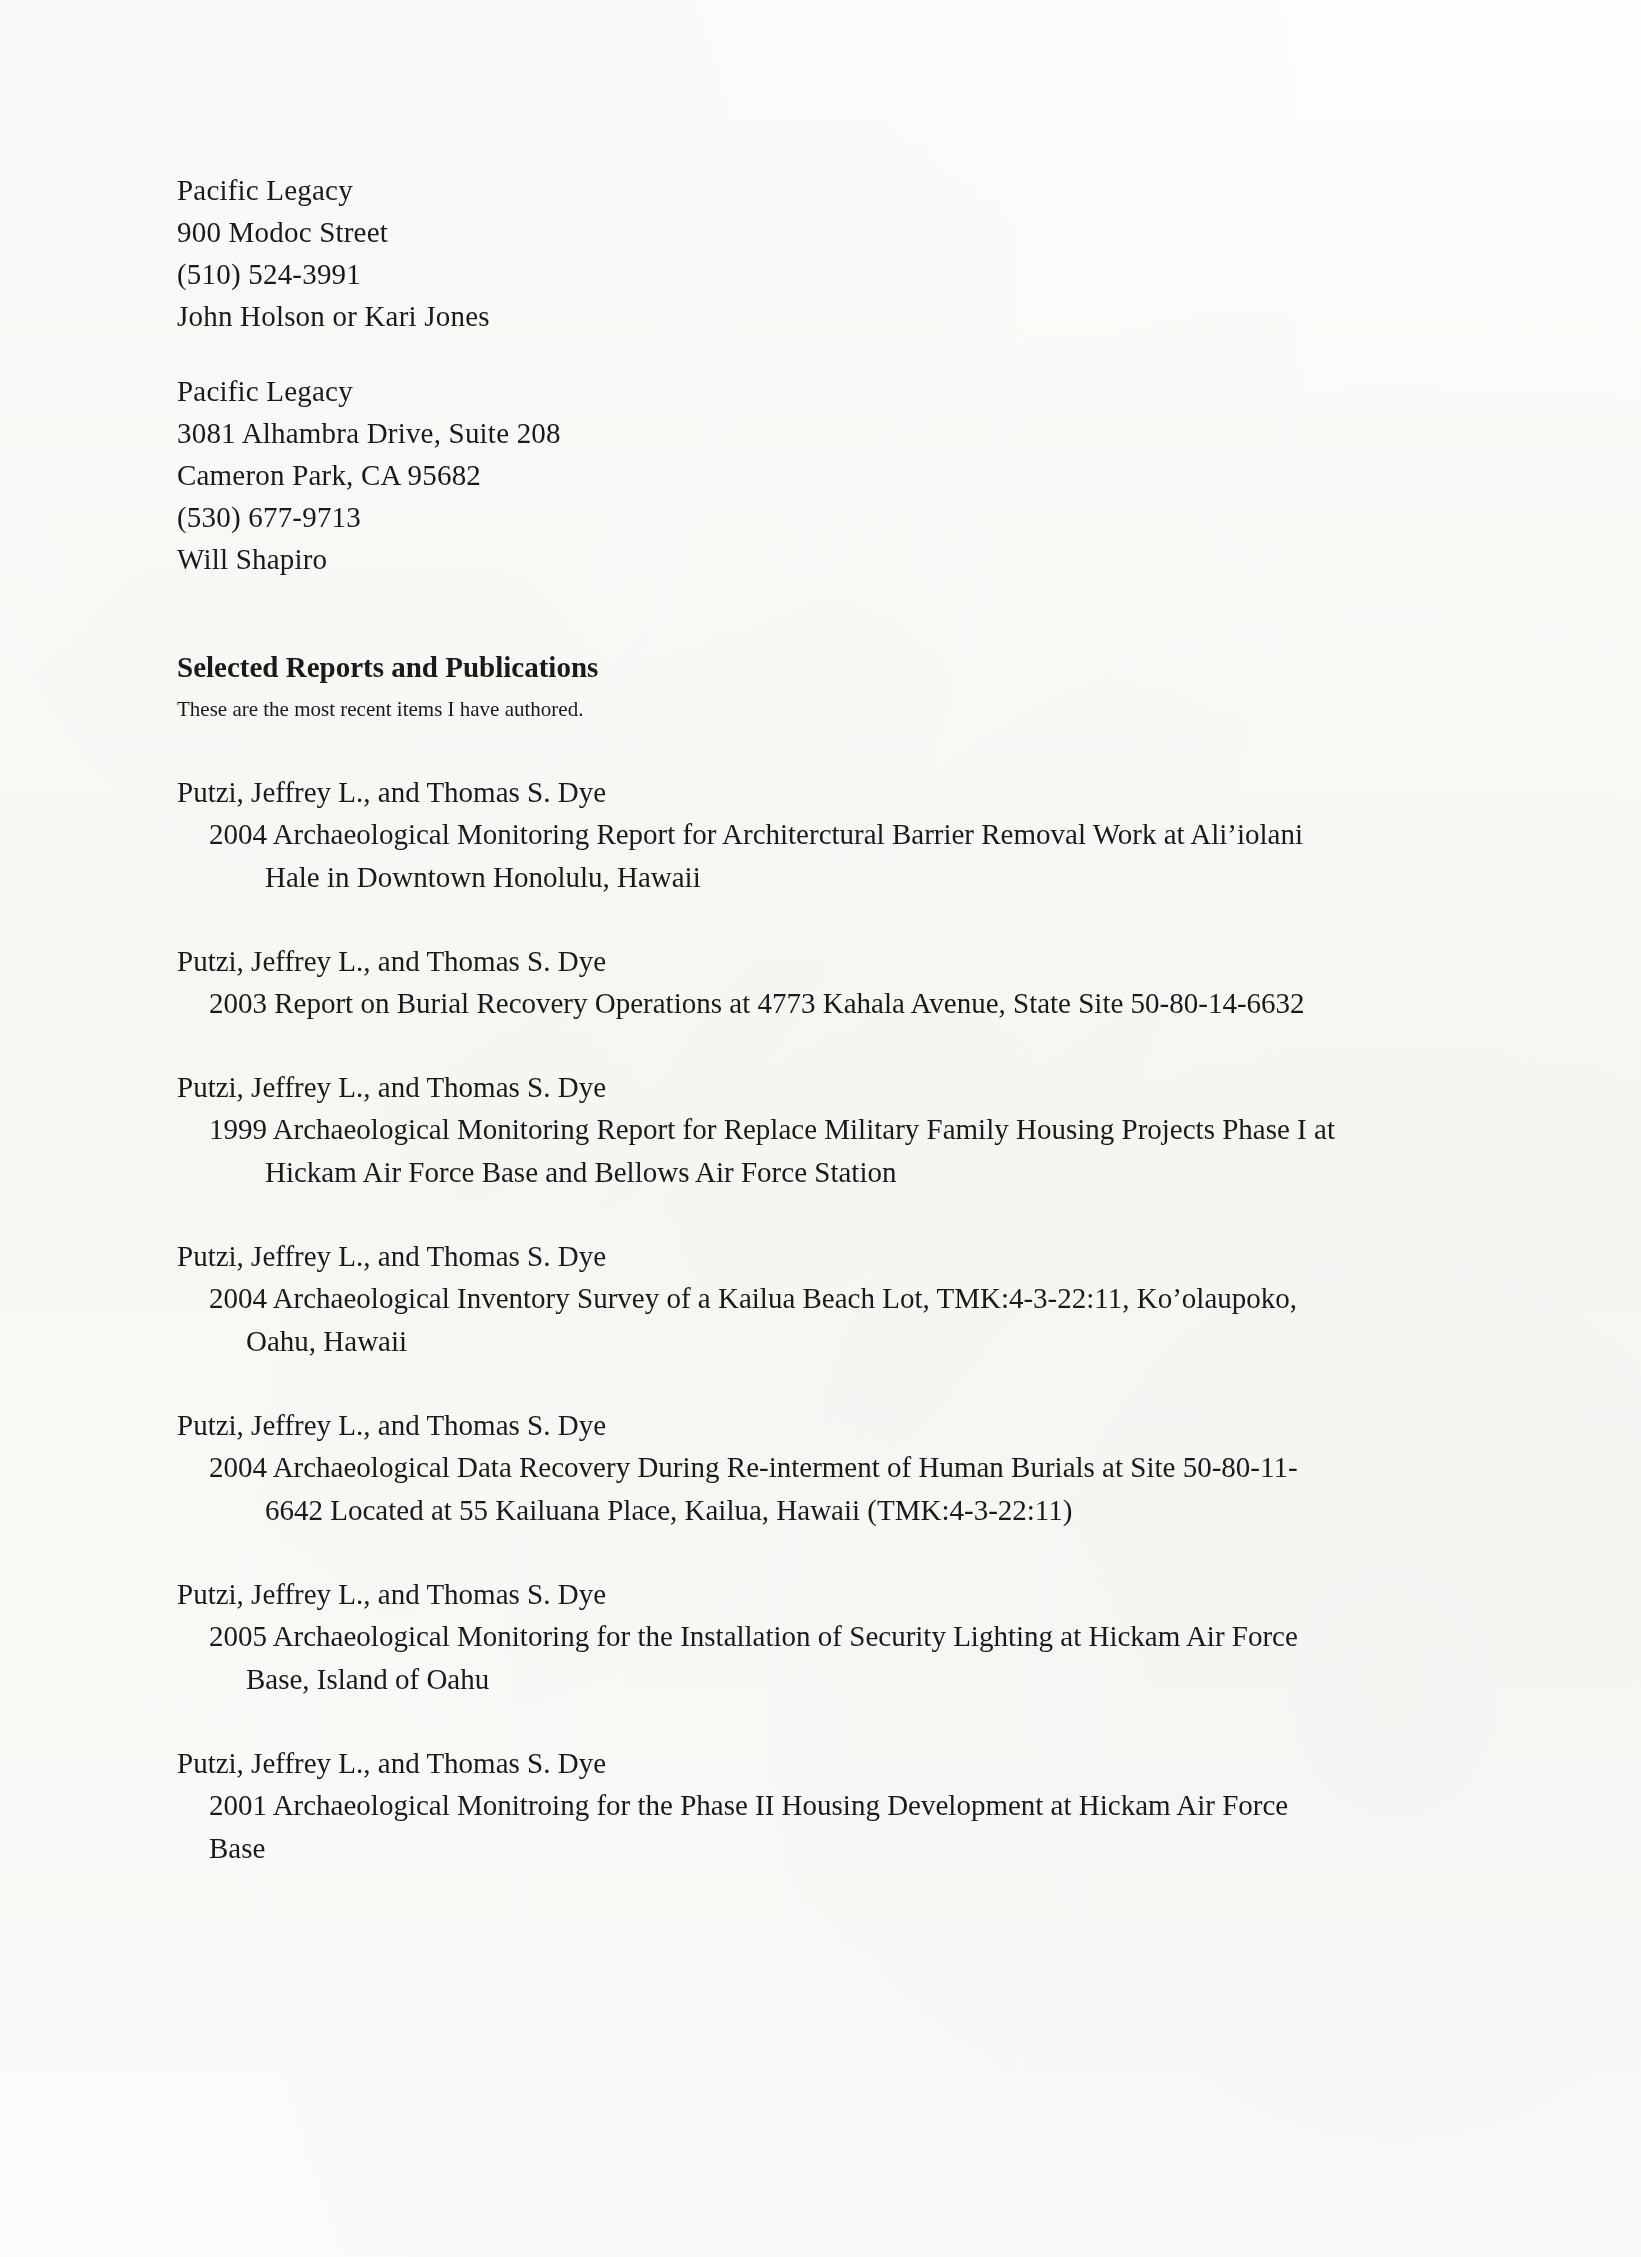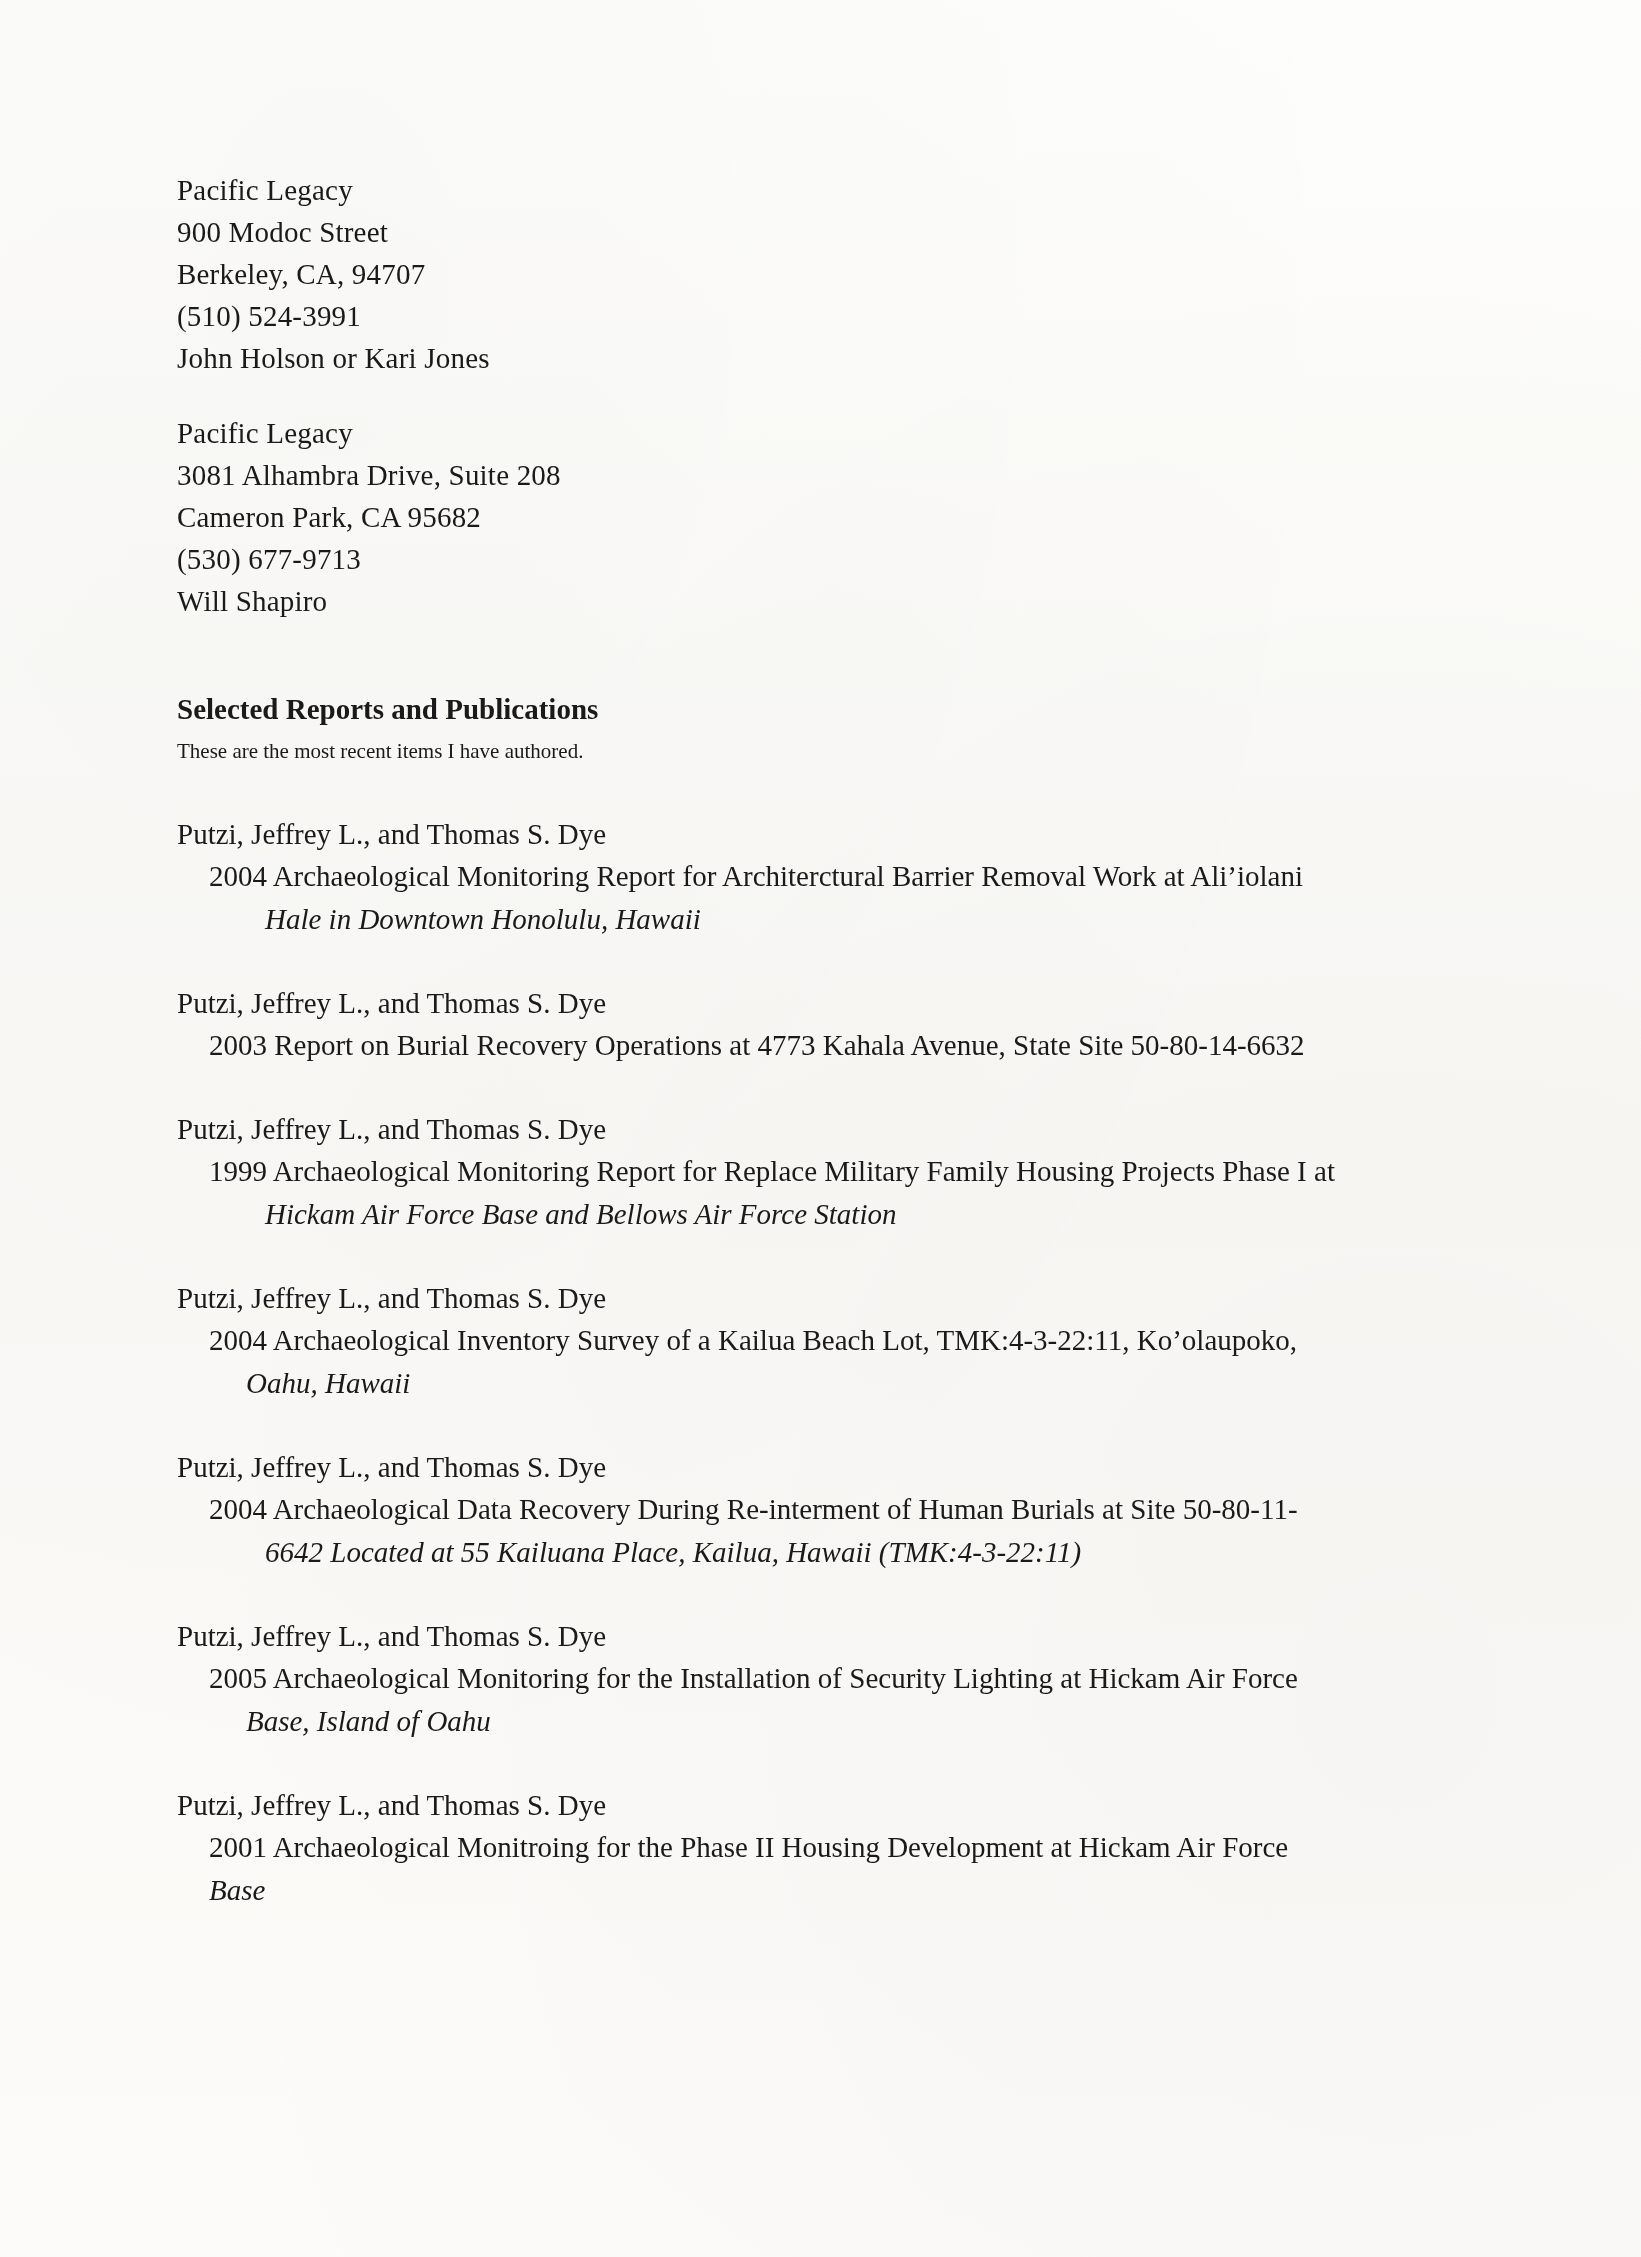--- a/index.html
+++ b/index.html
@@ -65,39 +65,37 @@
   .entry-body {
     font-size: 29px;
     line-height: 43px;
     padding-left: 0;
     text-indent: 0;
     margin-left: 32px;
   }
   .entry-body .cont {
     display: block;
     padding-left: 56px;
-    font-style: italic;
   }
   .entry-body .cont.flush {
     padding-left: 0;
   }
   .entry-body .cont.mid {
     padding-left: 37px;
   }
 </style>
 </head>
 <body>
 
 <div class="page">
   <div class="content">
 
     <div class="block">
       <div class="line">Pacific Legacy</div>
       <div class="line">900 Modoc Street</div>
-      <div class="line">Berkeley, CA, 94707</div>
       <div class="line">(510) 524-3991</div>
       <div class="line">John Holson or Kari Jones</div>
     </div>
 
     <div class="spacer-sm"></div>
 
     <div class="block">
       <div class="line">Pacific Legacy</div>
       <div class="line">3081 Alhambra Drive, Suite 208</div>
       <div class="line">Cameron Park, CA 95682</div>

